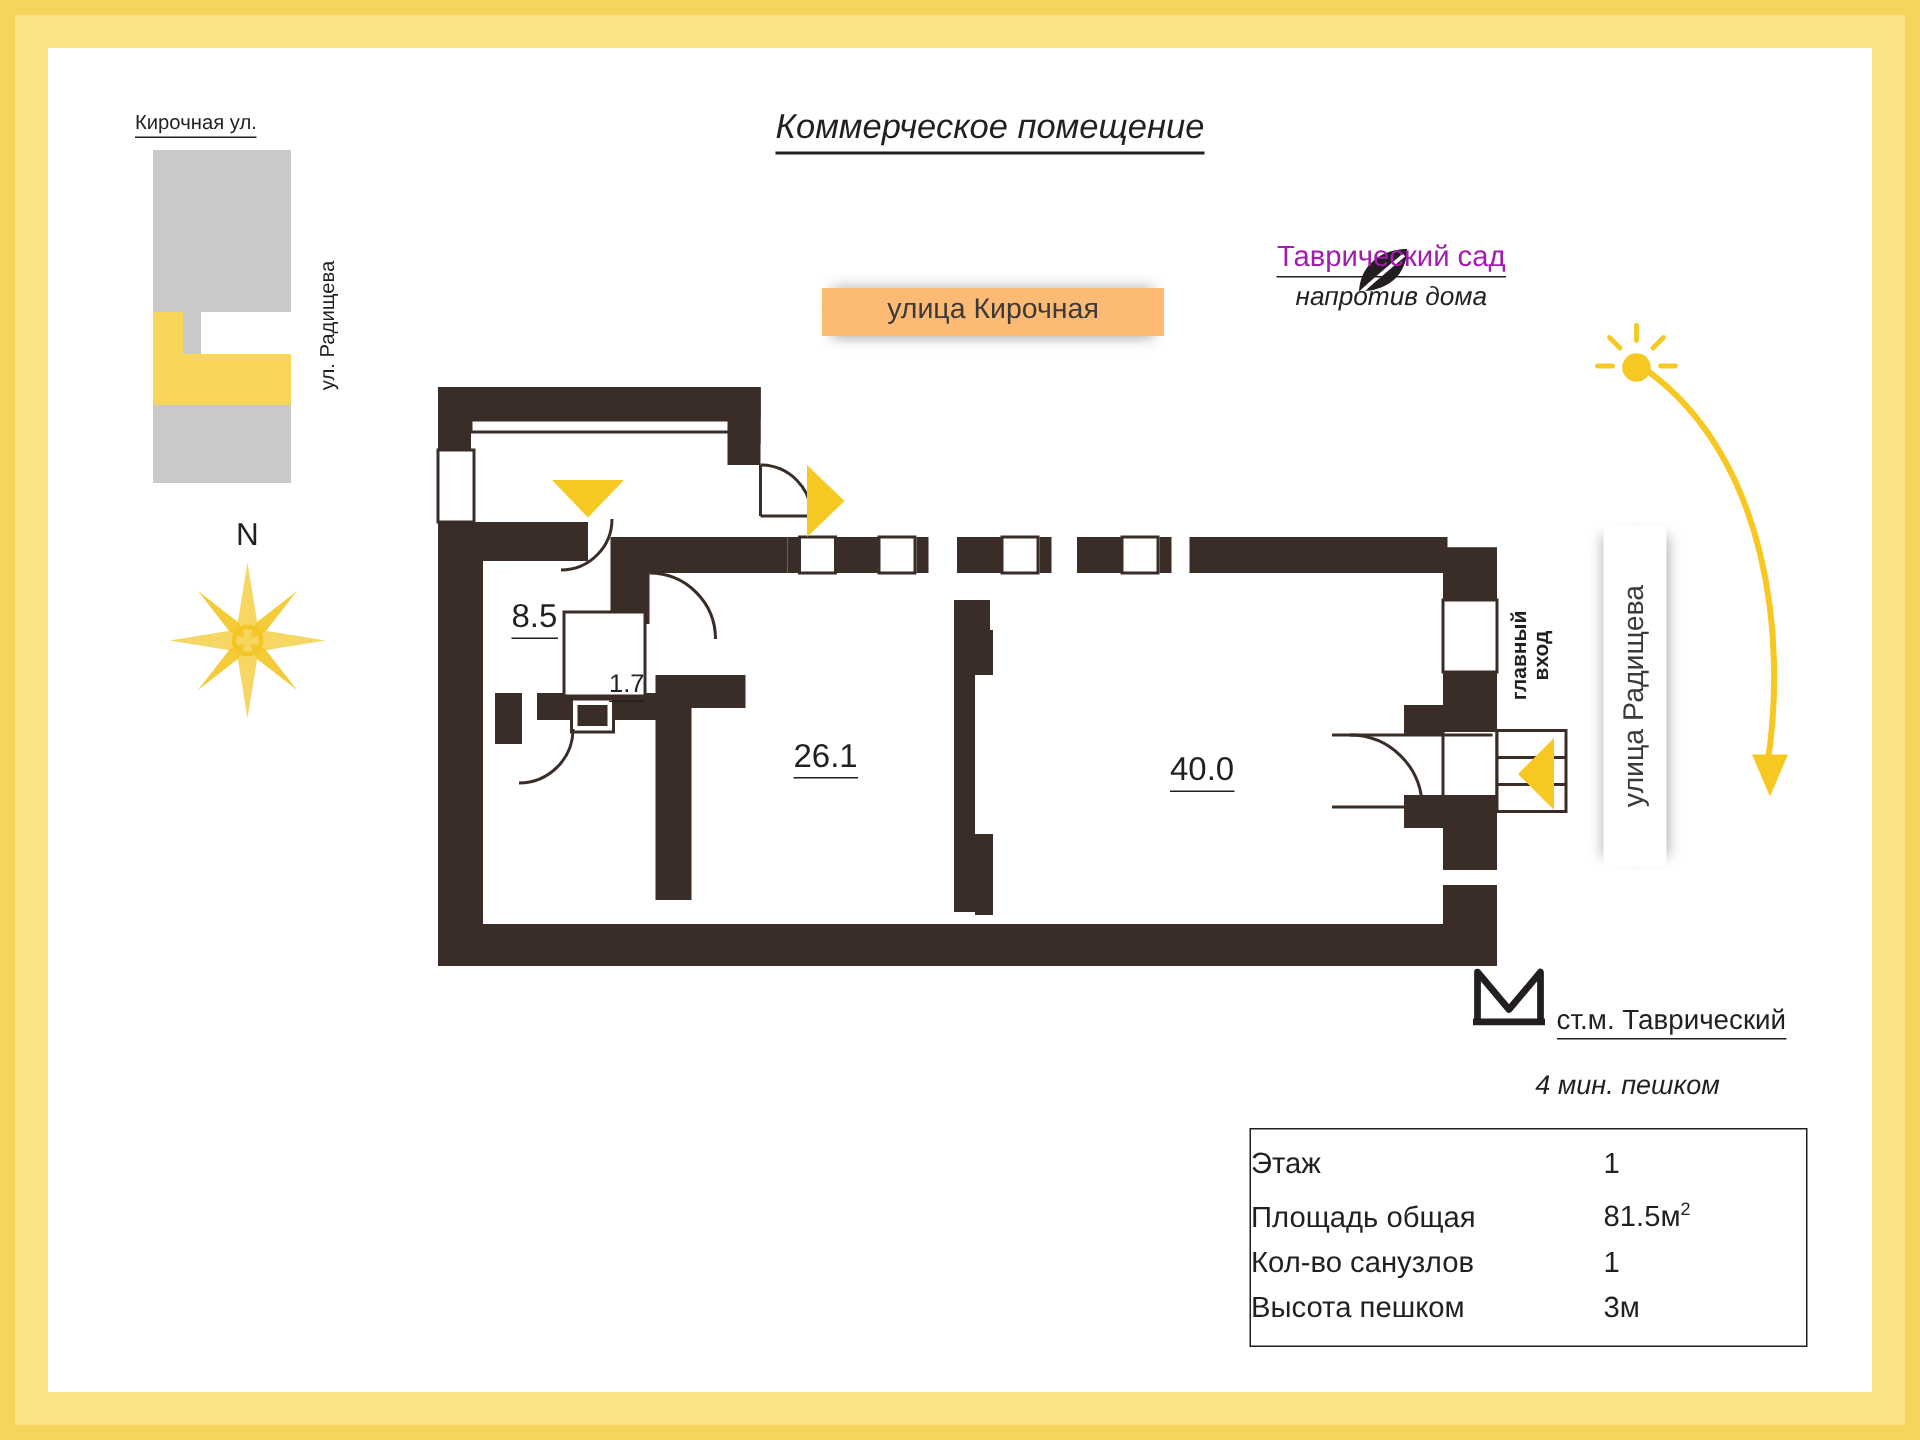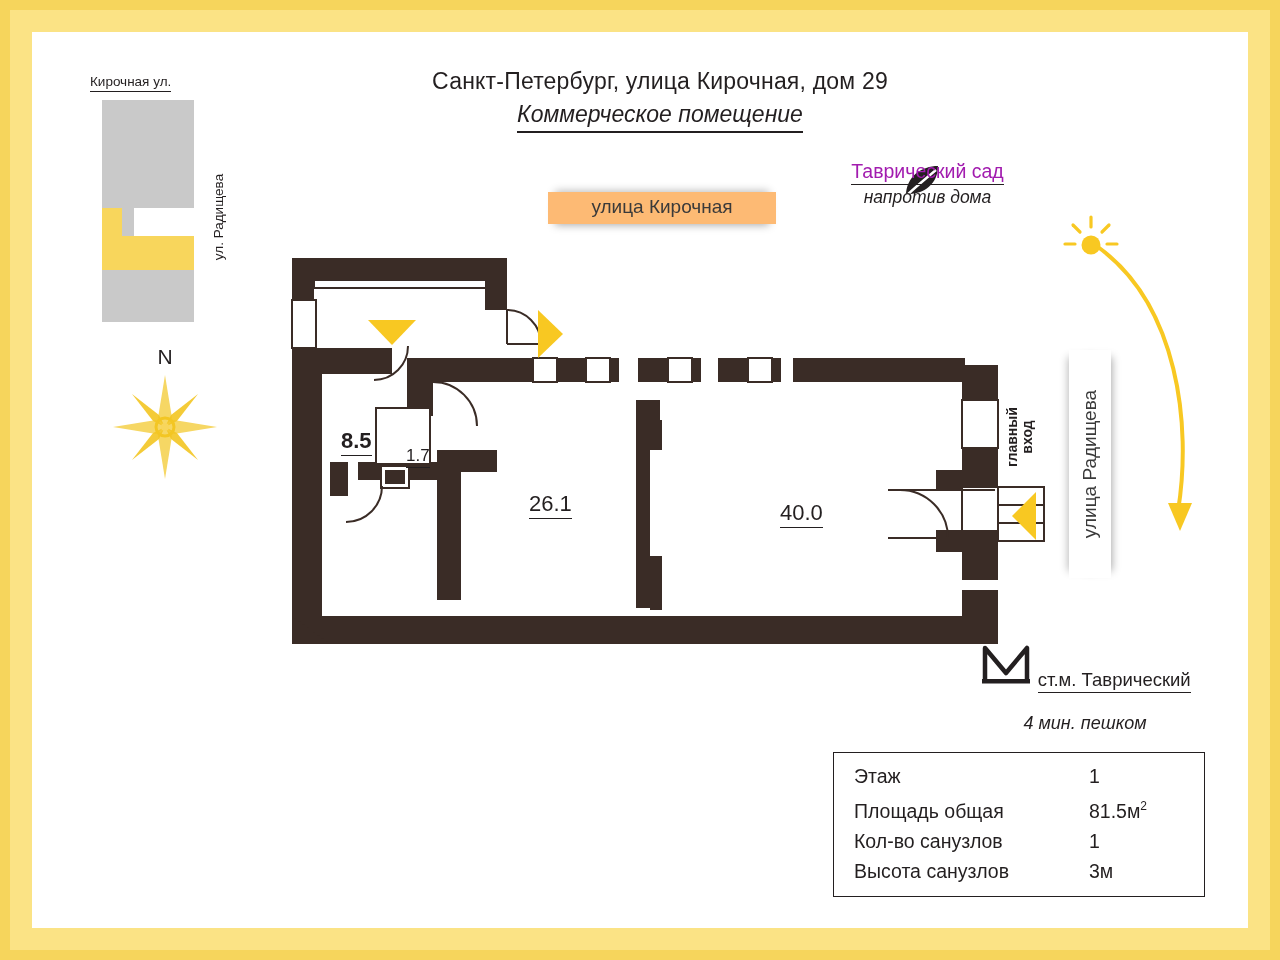--- a/index.html
+++ b/index.html
@@ -227,21 +227,21 @@
     margin-top: 20px;
   }
 
   
   .info-table {
     position: absolute;
     left: 833px;
     top: 752px;
     width: 372px;
     border: 1.6px solid #231f20;
-    padding: 8px 20px 10px;
+    padding: 8px 0 10px;
     box-sizing: border-box;
   }
   .info-row {
     display: flex;
     align-items: baseline;
     font-size: 19.5px;
     color: #231f20;
     line-height: 30px;
   }
   .info-label { flex: 0 0 235px; }
@@ -293,21 +293,20 @@
 </head>
 <body>
 
 <div class="page">
 
   <div class="frame-outer"></div>
   <div class="frame-mid"></div>
   <div class="frame-inner"></div>
 
   <div class="title-block">
-    <div class="title-line2">Санкт-Петербург, улица Кирочная, дом 29</div>
     <div class="title-line3">Коммерческое помещение</div>
   </div>
 
   <div class="street-top">улица Кирочная</div>
   <div class="street-right">
     <span>улица Радищева</span>
   </div>
 
   <div class="minimap">
     <div class="minimap-title">Кирочная ул.</div>
@@ -469,21 +468,21 @@
       <line x1="998" y1="523" x2="1044" y2="523"></line>
     </g>
 
     <g fill="#f8c822">
       <polygon points="368,320 416,320 392,345"></polygon>
       <polygon points="538,310 563,334 538,358"></polygon>
       <polygon points="1036,492 1012,516 1036,540"></polygon>
     </g>
   </svg>
 
-  <div class="area-label" style="left:341px; top:428px;font-weight:bold;">8.5</div>
+  <div class="area-label" style="left:341px; top:398px;">8.5</div>
   <div class="area-label area-small" style="left:406px; top:446px;">1.7</div>
   <div class="area-label" style="left:529px; top:491px;">26.1</div>
   <div class="area-label" style="left:780px; top:500px;">40.0</div>
 
   <div class="entrance-label">
     <span>главный<br>вход</span>
   </div>
 
   <div class="info-table">
     <div class="info-row">
@@ -492,18 +491,18 @@
     </div>
     <div class="info-row">
       <div class="info-label">Площадь общая</div>
       <div class="info-value"><span>81.5м</span><sup>2</sup></div>
     </div>
     <div class="info-row">
       <div class="info-label">Кол-во санузлов</div>
       <div class="info-value">1</div>
     </div>
     <div class="info-row">
-      <div class="info-label">Высота санузлов</div>
+      <div class="info-label">Высота пешком</div>
       <div class="info-value">3м</div>
     </div>
   </div>
 
 </div>
 
 </body></html>

